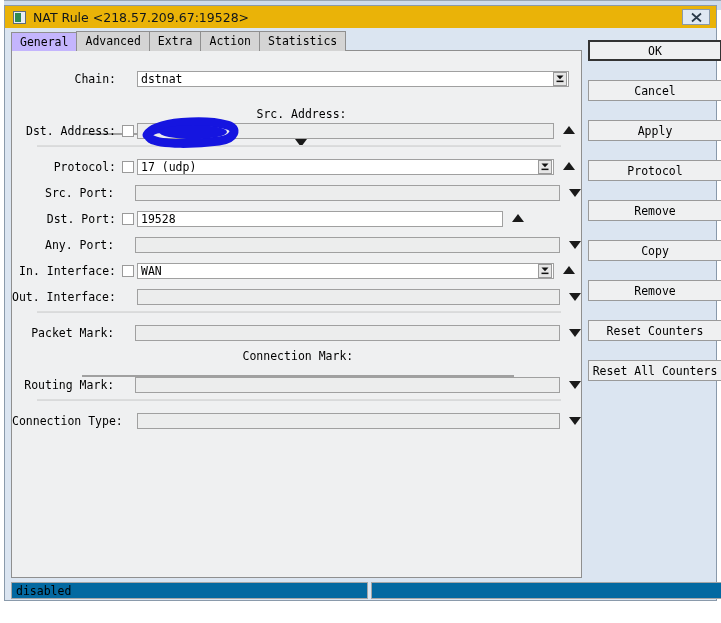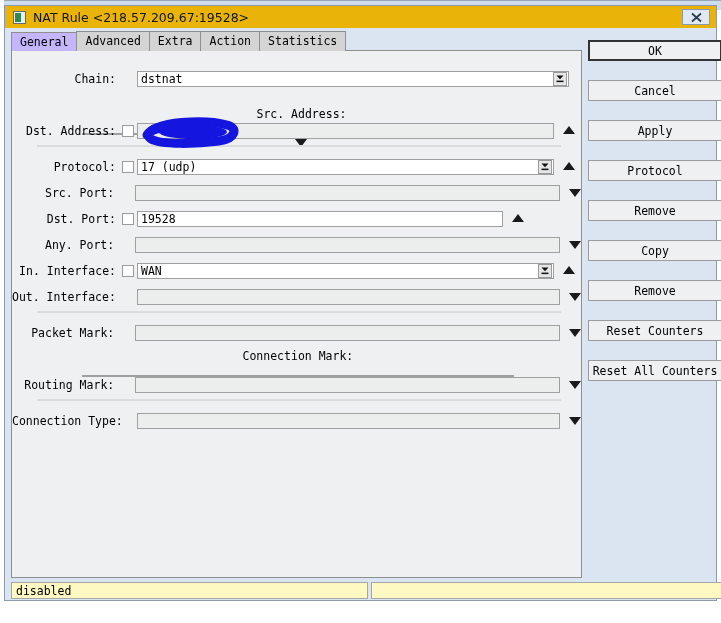--- a/index.html
+++ b/index.html
@@ -276,21 +276,21 @@
   .status {
     position: absolute;
     left: 6px;
     top: 576px;
     width: 711px;
     height: 17px;
     display: flex;
   }
   .status-cell {
     height: 17px;
-    background: #fef9c3;
+    background: #0369a1;
     border: 1px solid #a6a6a6;
     box-sizing: border-box;
     font-family: "DejaVu Sans Mono", monospace;
     font-size: 11.5px;
     color: #000000;
     display: flex;
     align-items: center;
     padding-left: 4px;
     overflow: hidden;
     white-space: nowrap;

